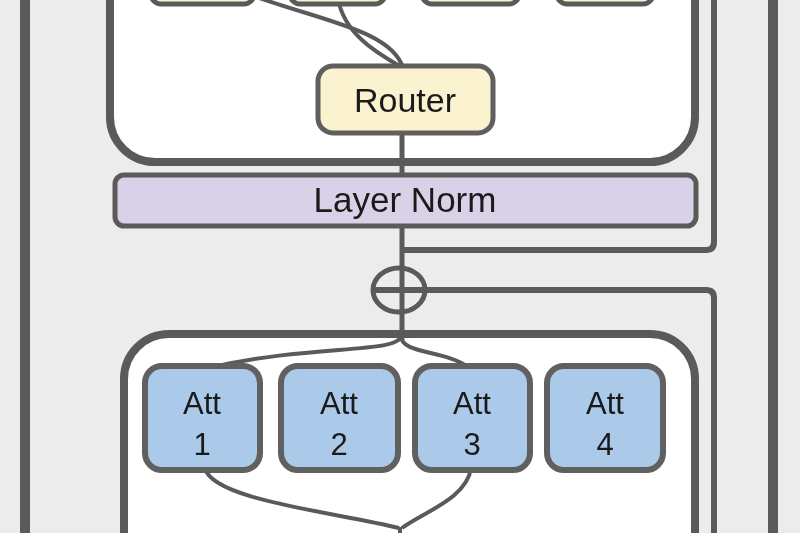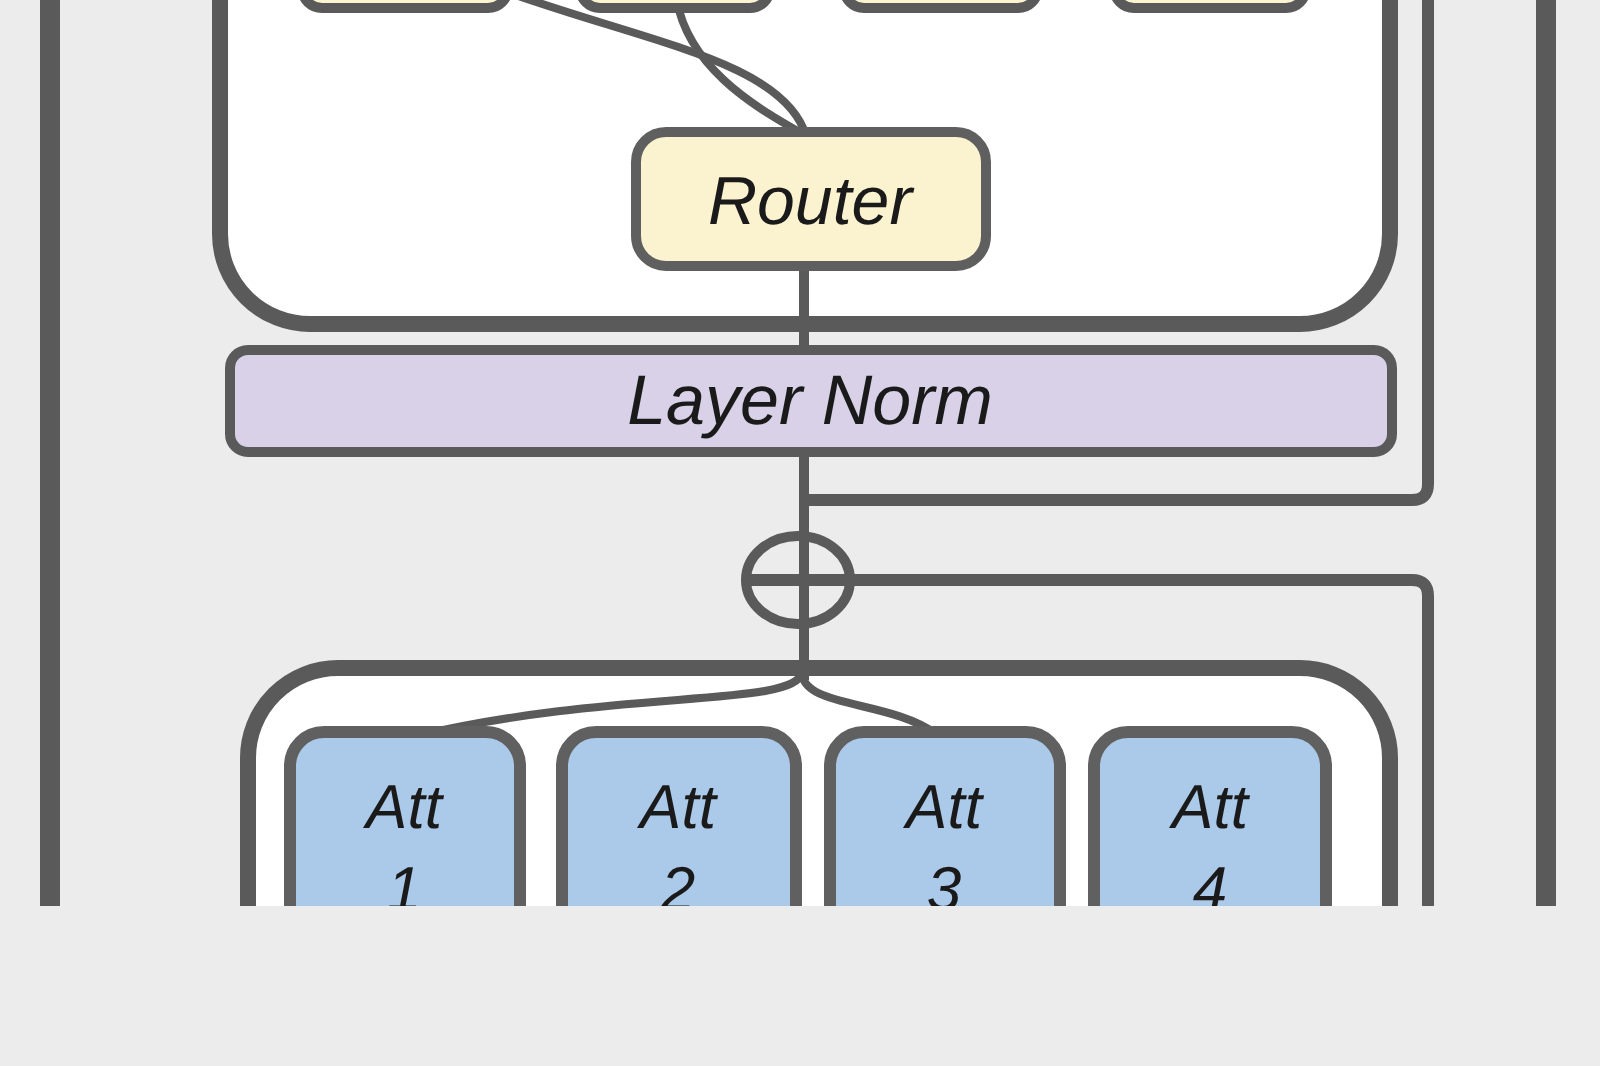--- a/index.html
+++ b/index.html
@@ -1,16 +1,16 @@
 <!DOCTYPE html>
 <html><head>
 <meta charset="utf-8">
 <style>
   html,body{margin:0;padding:0;background:#ececec;}
-  .stage{position:relative;width:800px;height:453px;overflow:hidden;background:#86efac;font-style:italic;}
+  .stage{position:relative;width:800px;height:533px;overflow:hidden;background:#86efac;}
   svg{display:block;}
   text{font-family:"Liberation Sans","DejaVu Sans",sans-serif;fill:#1a1a1a;}
 </style>
 </head>
 <body>
 
 <div class="stage">
   <svg width="800" height="533" viewBox="0 0 800 533" xmlns="http://www.w3.org/2000/svg">
 
     <rect x="0" y="0" width="800" height="533" fill="#ececec"></rect>

